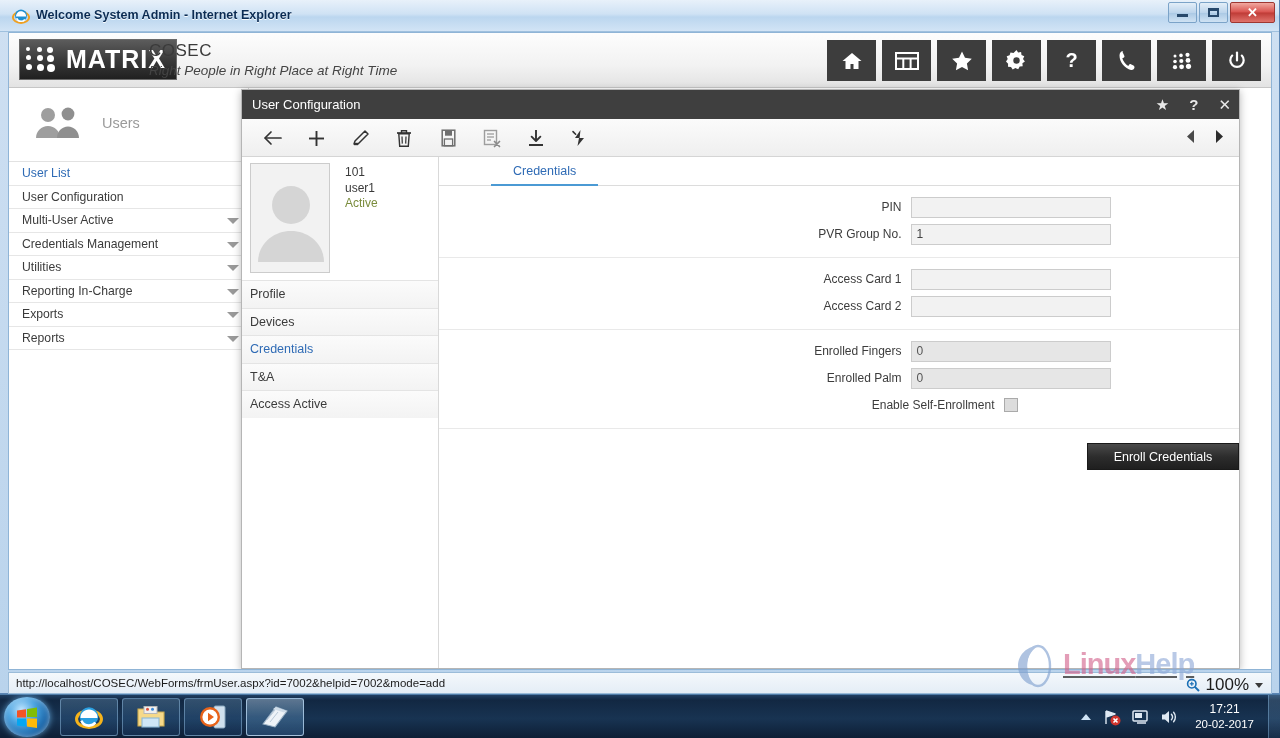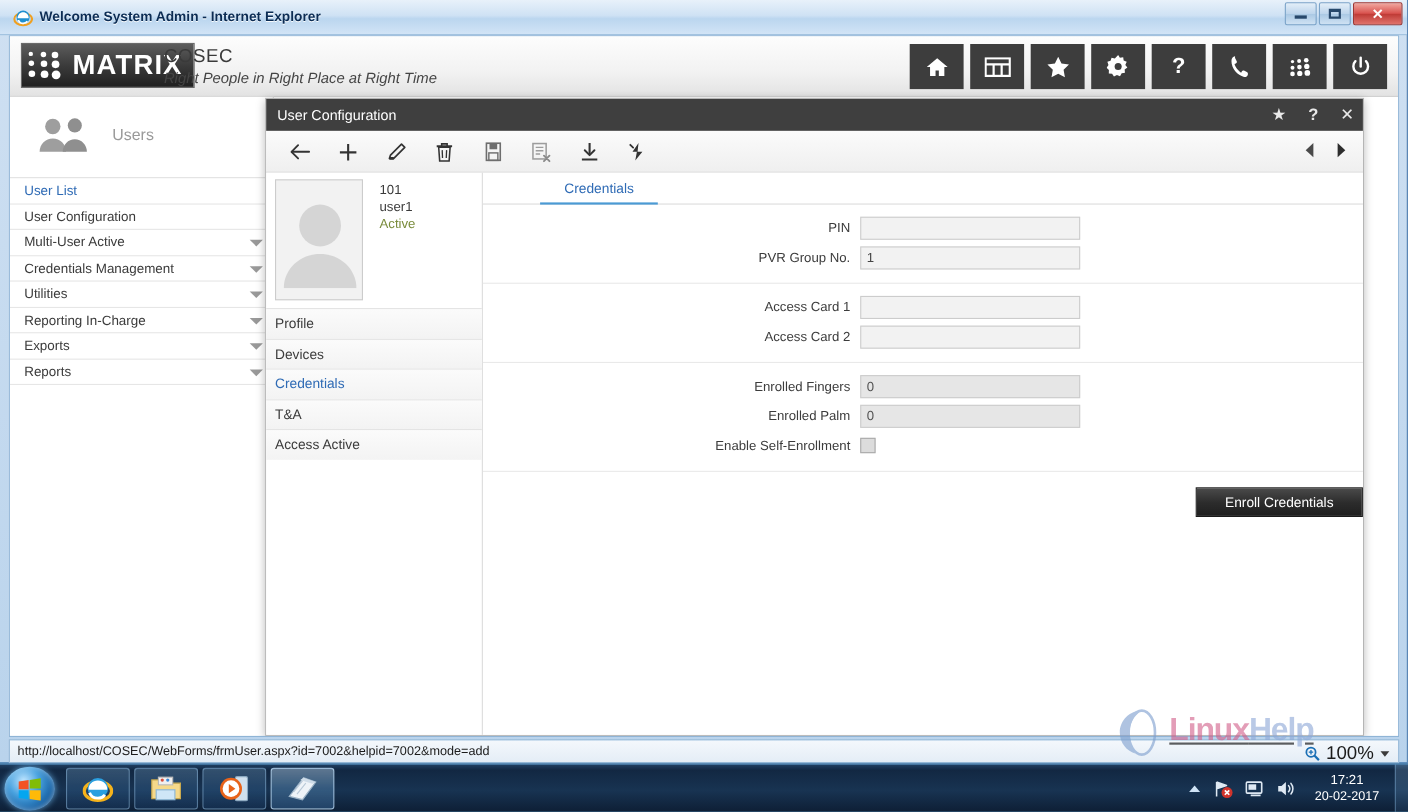--- a/index.html
+++ b/index.html
@@ -171,21 +171,21 @@
   .sec-item.active { color: #2f6bb5; }
 
   #form-pane { flex: 1; background: #fff; position: relative; }
   #tabbar { height: 29px; border-bottom: 1px solid #dcdcdc; position: relative; }
   #tab-credentials {
     position: absolute; left: 52px; top: 0; height: 29px;
     display: flex; align-items: center; font-size: 12.5px; color: #2f6bb5;
     border-bottom: 2px solid #4b9ad4; padding: 0 22px; cursor: pointer;
   }
   .form-group { border-bottom: 1px solid #e9e9e9; padding: 8px 0 9px; }
-  .form-row { height: 26px; display: flex; align-items: center; margin-bottom: 1px; }
+  .form-row { height: 26px; display: flex; align-items: center; margin-bottom: 1px; justify-content: center; }
   .form-label {
     width: 343px; text-align: right; padding-right: 9px;
     font-size: 12px; color: #3c3c3c;
   }
   .form-input {
     width: 200px; height: 21px; border: 1px solid #ccc;
     background: #f2f2f2; font-size: 12px; color: #444;
     padding: 0 5px; font-family: "Liberation Sans", sans-serif;
   }
   .form-input.readonly { background: #e6e6e6; color: #555; }

